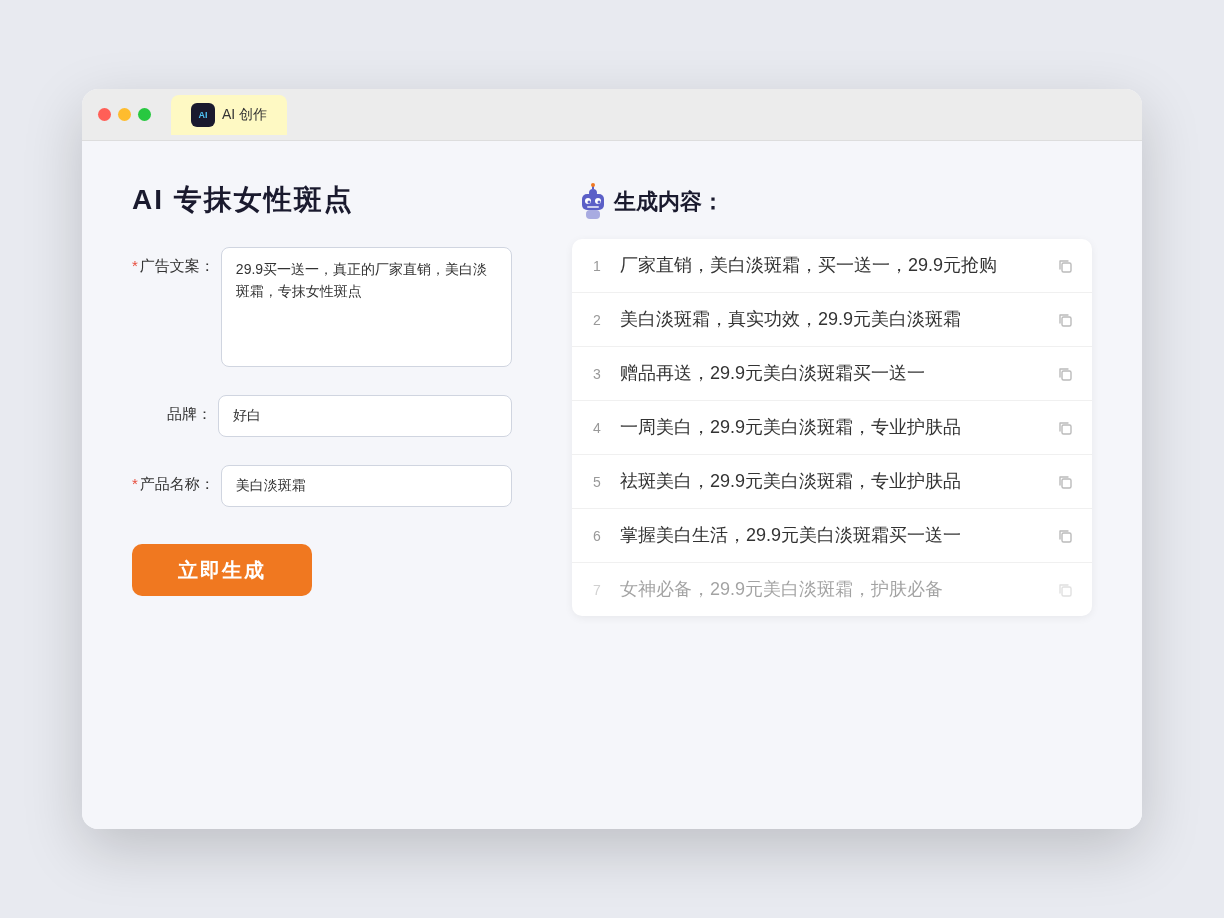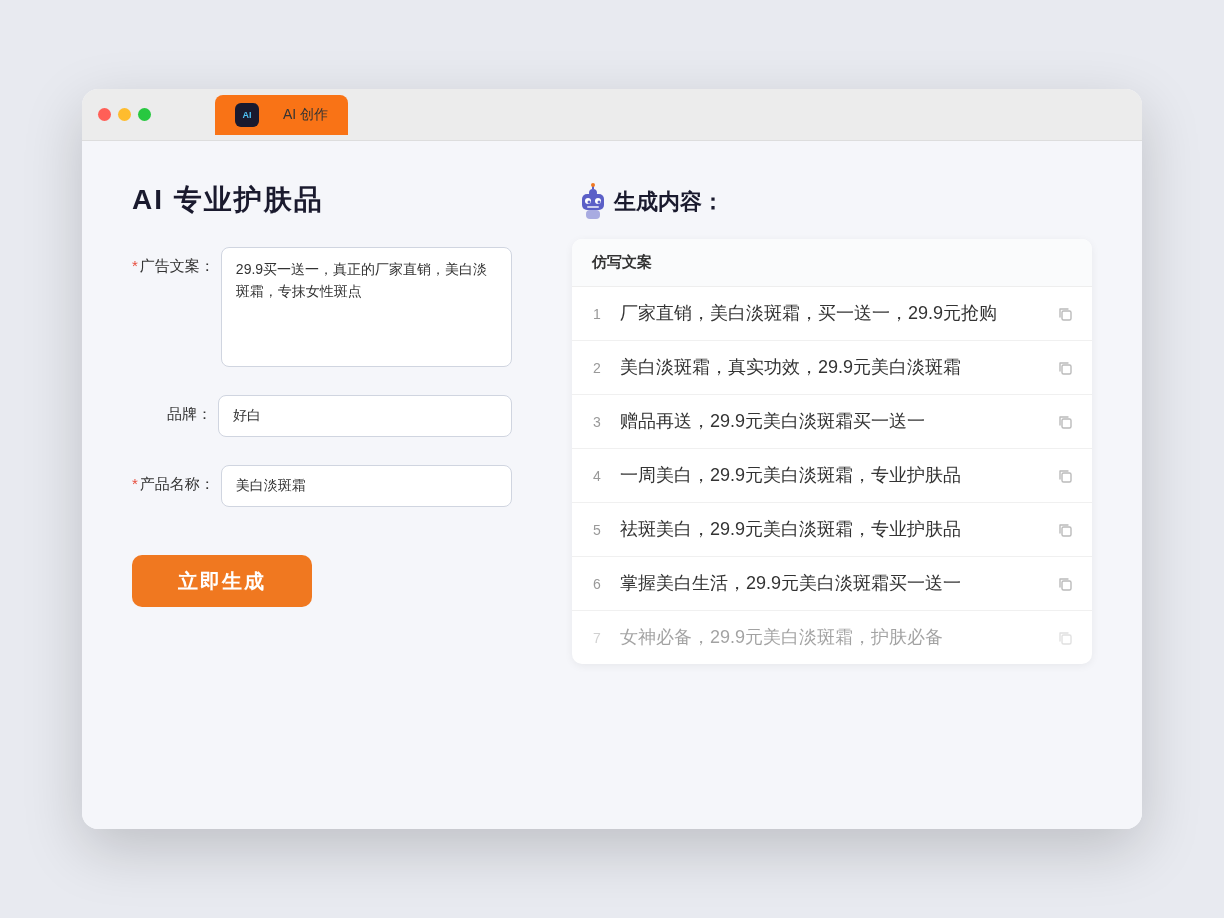--- a/index.html
+++ b/index.html
@@ -40,29 +40,28 @@
     }
     .traffic-light {
       width: 13px;
       height: 13px;
       border-radius: 50%;
     }
     .tl-red { background: #ff5f57; }
     .tl-yellow { background: #febc2e; }
     .tl-green { background: #28c840; }
     .tab {
-      background: #f97316;
+      background: #fef9c3;
       border-radius: 8px 8px 0 0;
       padding: 8px 20px;
       display: flex;
       align-items: center;
-      gap: 24px;
+      gap: 7px;
       font-size: 14px;
       color: #333;
-      margin-left: 44px;
     }
     .ai-logo {
       width: 24px;
       height: 24px;
       background: #1a1a2e;
       border-radius: 6px;
       display: flex;
       align-items: center;
       justify-content: center;
       position: relative;
@@ -133,21 +132,21 @@
       width: 180px;
       height: 52px;
       background: #f07820;
       color: #fff;
       border: none;
       border-radius: 10px;
       font-size: 20px;
       font-weight: 600;
       cursor: pointer;
       letter-spacing: 2px;
-      margin-top: 20px;
+      margin-top: 9px;
     }
     .right-panel {
       flex: 1;
       display: flex;
       flex-direction: column;
       gap: 16px;
     }
     .right-header {
       display: flex;
       align-items: center;
@@ -232,21 +231,21 @@
     </div>
     <div class="tab">
       <div class="ai-logo"></div>
       <span>AI 创作</span>
     </div>
   </div>
 
   <div class="content-area">
 
     <div class="left-panel">
-      <h1 class="page-title">AI 专业护肤品</h1>
+      <h1 class="page-title">AI 专抹女性斑点</h1>
 
       <div class="form-group">
         <div class="form-label">
           <span class="required-star">*</span><span>广告文案：</span>
         </div>
         <textarea class="form-input textarea-input" style="">29.9买一送一，真正的厂家直销，美白淡斑霜，专抹女性斑点</textarea>
       </div>
 
       <div class="form-group">
         <div class="form-label">品牌：</div>
@@ -283,21 +282,20 @@
 
             <rect x="15" y="25" width="12" height="2" rx="1" fill="white" opacity="0.7"></rect>
 
             <rect x="14" y="29" width="14" height="9" rx="4" fill="#5b5fc7" opacity="0.5"></rect>
           </svg>
         </div>
         <h2 class="right-title">生成内容：</h2>
       </div>
 
       <div class="results-table">
-        <div class="table-header">仿写文案</div>
         <div id="results-list">
 
         <div class="result-row">
       <span class="row-num">1</span>
       <span class="row-text">厂家直销，美白淡斑霜，买一送一，29.9元抢购</span>
       <div class="copy-icon">
         <svg width="16" height="16" viewBox="0 0 16 16" fill="none">
           <rect x="5" y="5" width="9" height="9" rx="1.5" stroke="#bbb" stroke-width="1.4"></rect>
           <path d="M3 11V3h8" stroke="#bbb" stroke-width="1.4" stroke-linecap="round" stroke-linejoin="round"></path>
         </svg>

